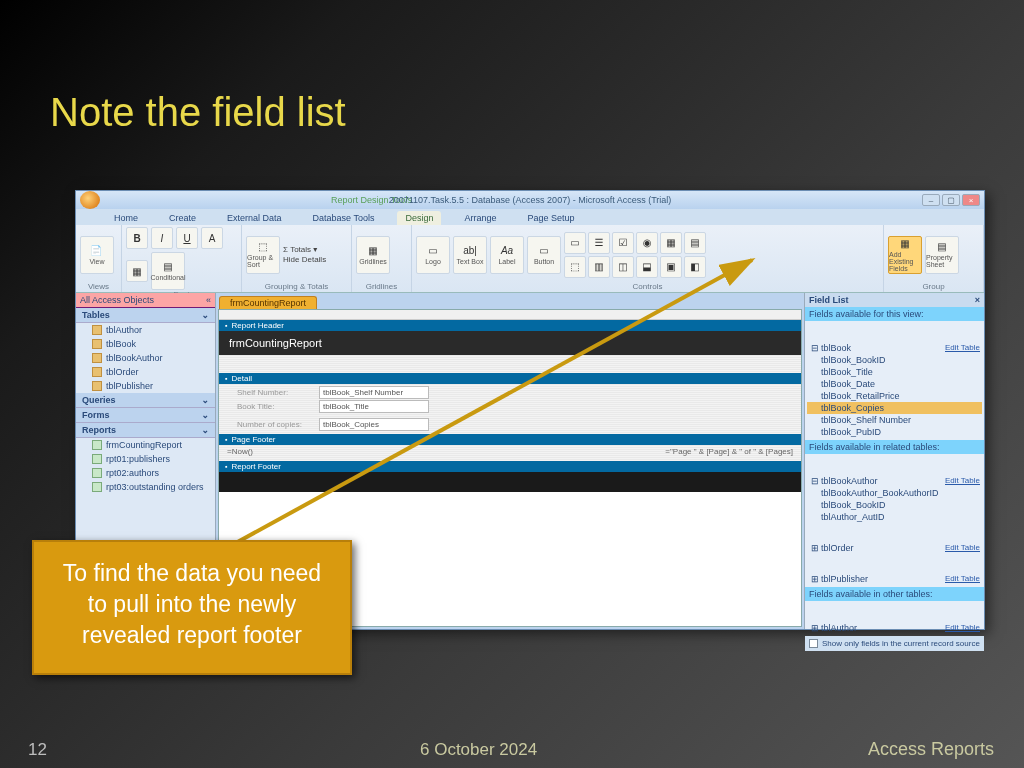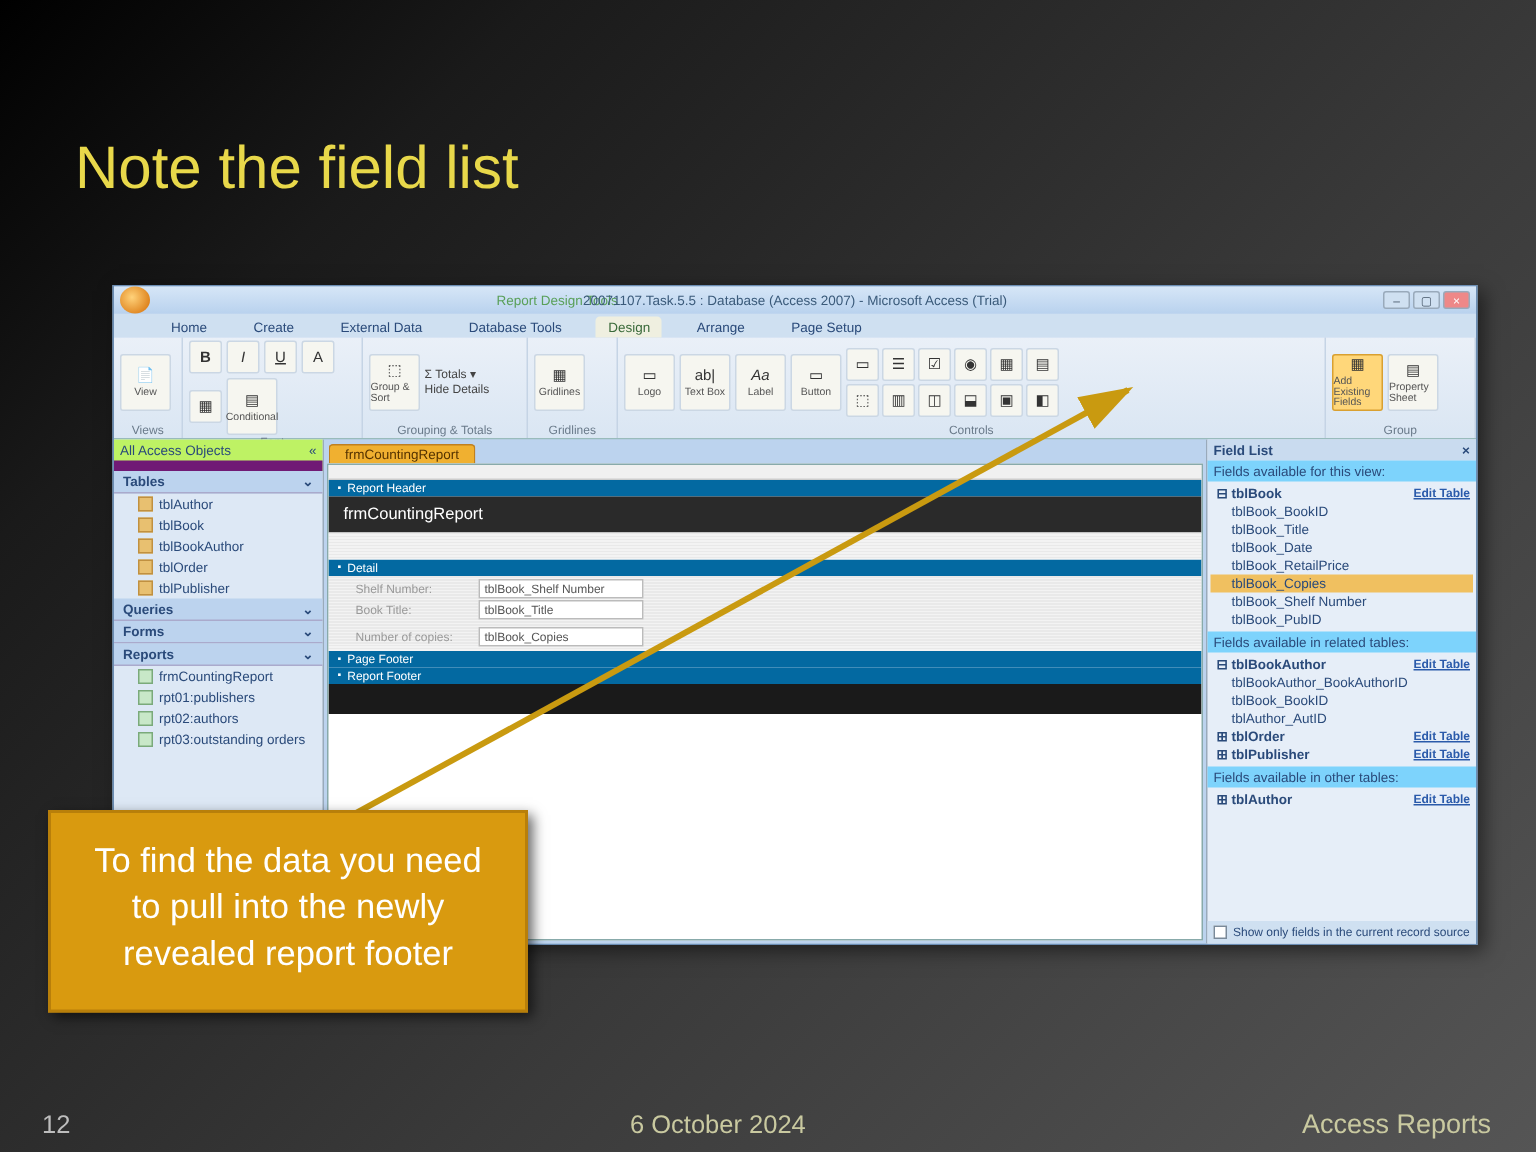--- a/index.html
+++ b/index.html
@@ -106,21 +106,21 @@
     position: absolute;
     top: 102px; left: 0; right: 0; bottom: 0;
     display: flex;
   }
   .nav-pane {
     width: 140px;
     background: #dde8f5;
     border-right: 1px solid #9ab;
     display: flex; flex-direction: column;
   }
-  .nav-header { background: #bef264; padding: 2px 4px; font-size: 9px; color: #2a4a7a; display:flex; justify-content:space-between; align-items:flex-end; border-bottom:7px solid #701a75; }
+  .nav-header { background: #fca5a5; padding: 2px 4px; font-size: 9px; color: #2a4a7a; display:flex; justify-content:space-between; align-items:flex-end; border-bottom:1px solid #701a75; }
   .nav-cat { background: #bcd3ee; padding: 2px 6px; font-size: 9px; color: #2a4a7a; font-weight:bold; border-bottom:1px solid #aac; display:flex; justify-content:space-between; }
   .nav-item { padding: 2px 4px 2px 16px; font-size: 9px; color: #2a4a7a; display:flex; align-items:center; gap:4px; }
   .nav-item .ni-icon { width:10px; height:10px; background:#e8c070; border:1px solid #c09040; }
   .nav-item.report .ni-icon { background:#c8e8c8; border-color:#7aaa7a; }
   .design-area {
     flex: 1;
     background: #bcd3ee;
     position: relative;
     display: flex;
     flex-direction: column;
@@ -170,21 +170,21 @@
     width: 180px;
     background: #e6eef8;
     border-left: 1px solid #9ab;
     display: flex; flex-direction: column;
     font-size: 9px;
   }
   .fl-title { background: #c9dbef; padding: 2px 4px; color:#2a4a7a; font-weight:bold; display:flex; justify-content:space-between; }
   .fl-section-head { background:#7dd3fc; padding:2px 4px; color:#2a4a7a; }
   .fl-tree { padding: 2px 2px; }
   .fl-node { padding: 1px 2px 1px 14px; color:#2a4a7a; display:flex; justify-content:space-between; }
-  .fl-node.root { padding-left: 4px; font-weight:bold; }
+  .fl-node.root { padding-left: 4px; font-weight:normal;margin-top:19px; }
   .fl-node.sel { background:#f0c060; }
   .fl-link { color:#2a5aaa; text-decoration:underline; font-size:8px; }
   .fl-footer { margin-top:auto; background:#cfe0f1; padding:3px 4px; display:flex; align-items:center; gap:4px; color:#2a4a7a; font-size:8px; }
   .fl-footer .cb { width:9px; height:9px; border:1px solid #7a8a9a; background:#fff; }
 </style>
 </head>
 <body>
 
 <h1 class="slide-title">Note the field list</h1>
 
@@ -362,20 +362,24 @@
         <div class="band-header">Detail</div>
         <div class="band-body detail-body">
           <span class="lbl-box" style="left:18px;top:4px">Shelf Number:</span>
           <span class="field-box" style="left:100px;top:2px;width:110px">tblBook_Shelf Number</span>
           <span class="lbl-box" style="left:18px;top:18px">Book Title:</span>
           <span class="field-box" style="left:100px;top:16px;width:110px">tblBook_Title</span>
           <span class="lbl-box" style="left:18px;top:36px">Number of copies:</span>
           <span class="field-box" style="left:100px;top:34px;width:110px">tblBook_Copies</span>
         </div>
         <div class="band-header">Page Footer</div>
+        <div class="band-body pg-footer-body">
+          <span class="fx" style="left:8px;top:2px">=Now()</span>
+          <span class="fx" style="right:8px;top:2px">="Page " &amp; [Page] &amp; " of " &amp; [Pages]</span>
+        </div>
         <div class="band-header">Report Footer</div>
         <div class="band-body rpt-footer-dark"></div>
       </div>
     </div>
 
     <div class="field-list">
       <div class="fl-title">
           <span>Field List</span>
           <span>×</span>
         </div>

